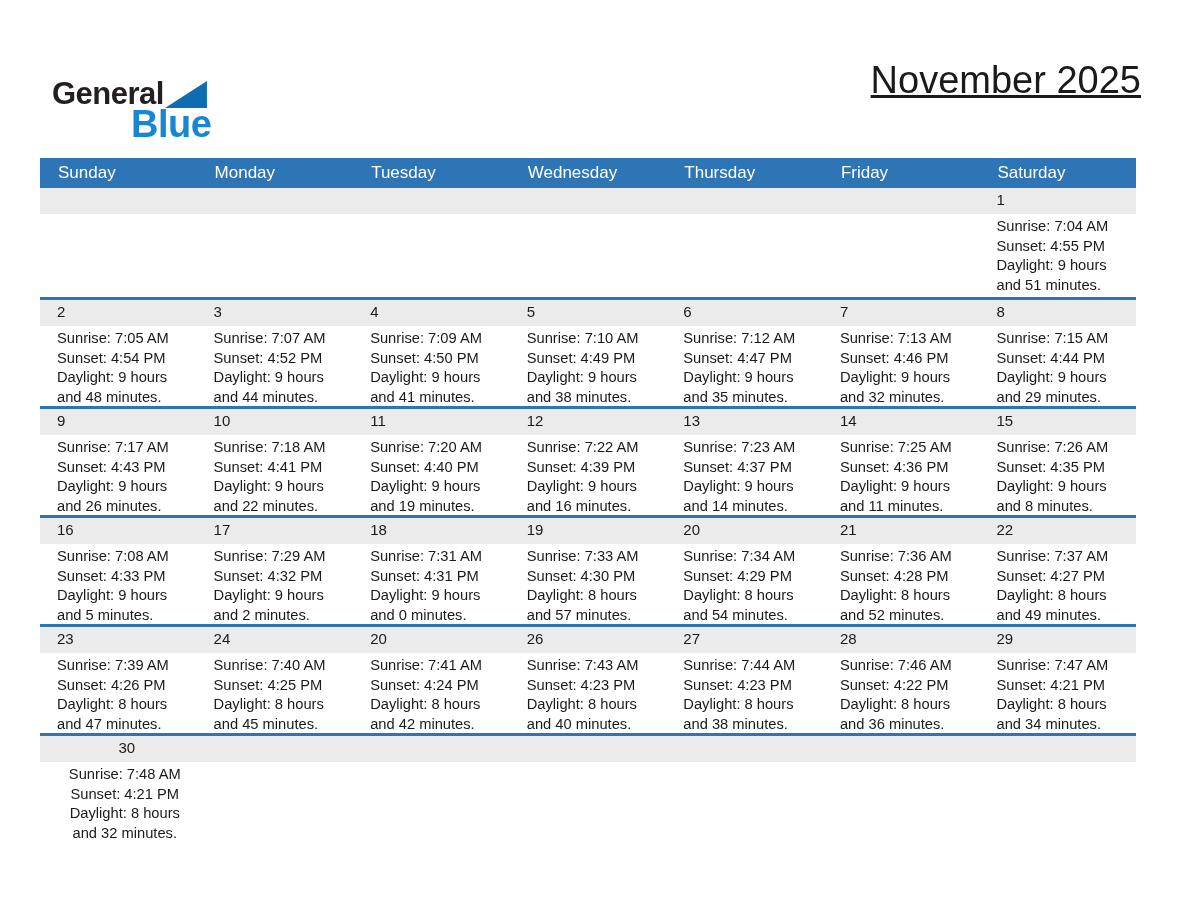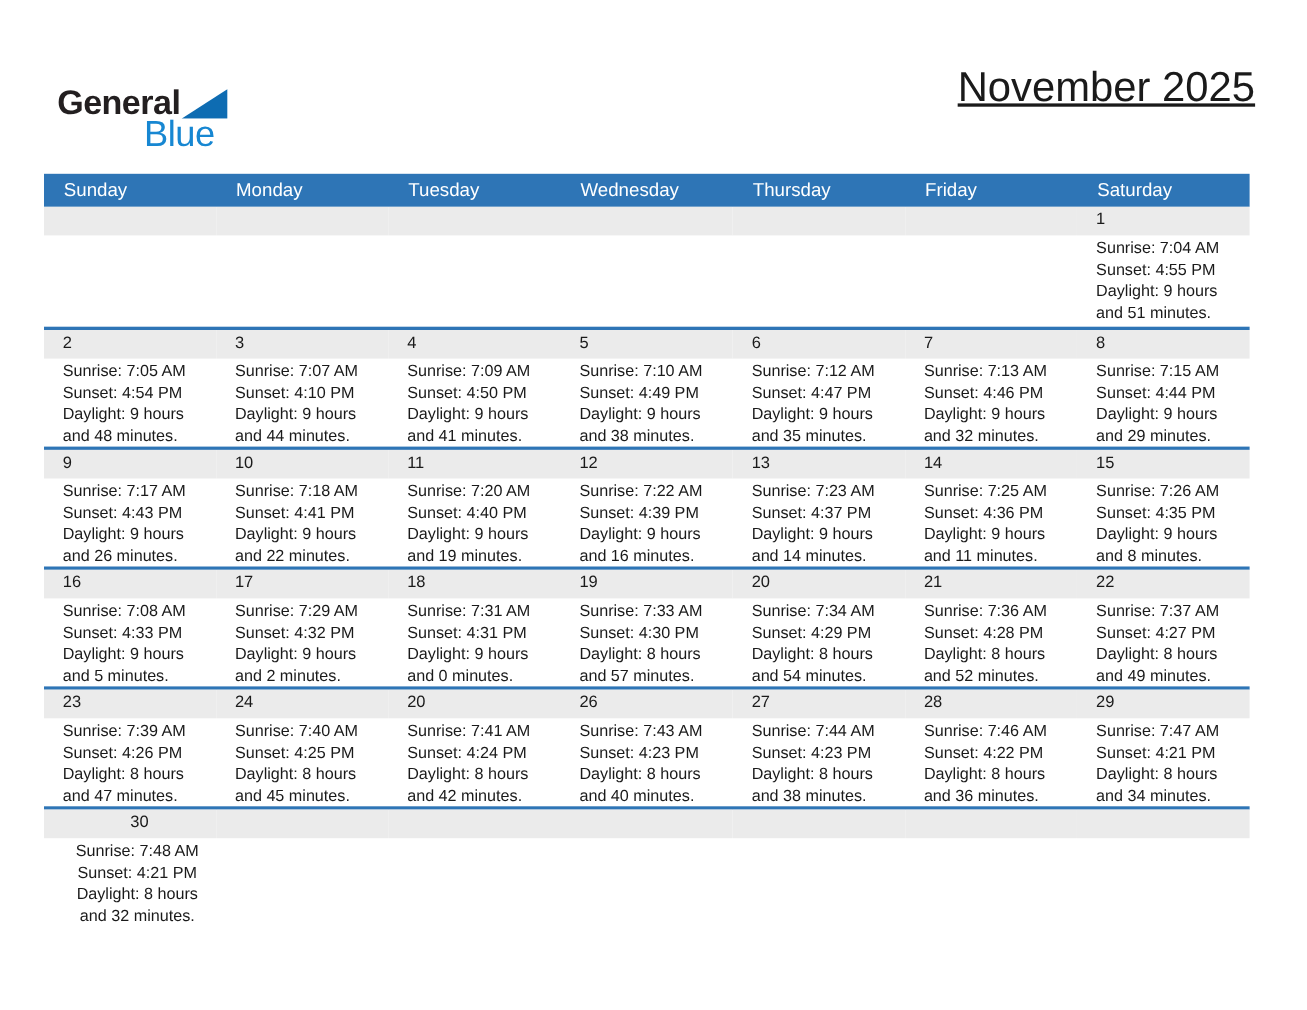--- a/index.html
+++ b/index.html
@@ -15,21 +15,21 @@
   body{font-family:"Liberation Sans", sans-serif;color:var(--text);}
   .page{position:relative;width:1188px;height:918px;background:#fff;overflow:hidden;padding-left:34px;}
 
   
   .topbar{position:absolute;top:0;left:40px;width:1096px;height:158px;}
   .logo{position:absolute;left:12px;top:78px;width:220px;}
   .logo-row{display:flex;align-items:flex-end;}
   .logo-general{font-size:31px;font-weight:bold;letter-spacing:-0.5px;color:var(--logo-black);line-height:1;}
   .logo-triangle{width:42px;height:27px;margin-left:1px;margin-bottom:1px;background:var(--logo-triangle);
     clip-path:polygon(0 100%, 100% 0, 100% 100%);}
-  .logo-blue{font-size:33px;font-weight:normal;letter-spacing:-0.5px;color:var(--logo-blue);line-height:1;margin:-4px 0 0 79px;}
+  .logo-blue{font-size:38px;font-weight:bold;letter-spacing:-0.5px;color:var(--logo-blue);line-height:1;margin:-4px 0 0 79px;}
   .titles{position:absolute;right:-5px;top:60px;text-align:right;}
   .month-title{font-size:38px;line-height:1.1;color:var(--text);text-decoration:underline;}
   .location{font-size:24px;line-height:1.1;margin-top:11px;color:var(--text);}
 
   
   .calendar{position:absolute;left:40px;top:158px;width:1096px;}
   .weekday-row{display:flex;height:30px;background:var(--accent);align-items:center;}
   .weekday{flex:1 1 0;color:#fff;font-size:17px;padding-left:18px;white-space:nowrap;}
   .week{display:flex;height:109px;border-top:3px solid var(--accent);}
   .week.first{border-top:none;}
@@ -110,21 +110,21 @@
               <div class="line">Daylight: 9 hours</div>
               <div class="line">and 48 minutes.</div>
             </div>
           </div>
           <div class="cell">
             <div class="strip">
               <div class="daynum">3</div>
             </div>
             <div class="cellbody">
               <div class="line">Sunrise: 7:07 AM</div>
-              <div class="line">Sunset: 4:10 PM</div>
+              <div class="line">Sunset: 4:52 PM</div>
               <div class="line">Daylight: 9 hours</div>
               <div class="line">and 44 minutes.</div>
             </div>
           </div>
           <div class="cell">
             <div class="strip">
               <div class="daynum">4</div>
             </div>
             <div class="cellbody">
               <div class="line">Sunrise: 7:09 AM</div>

